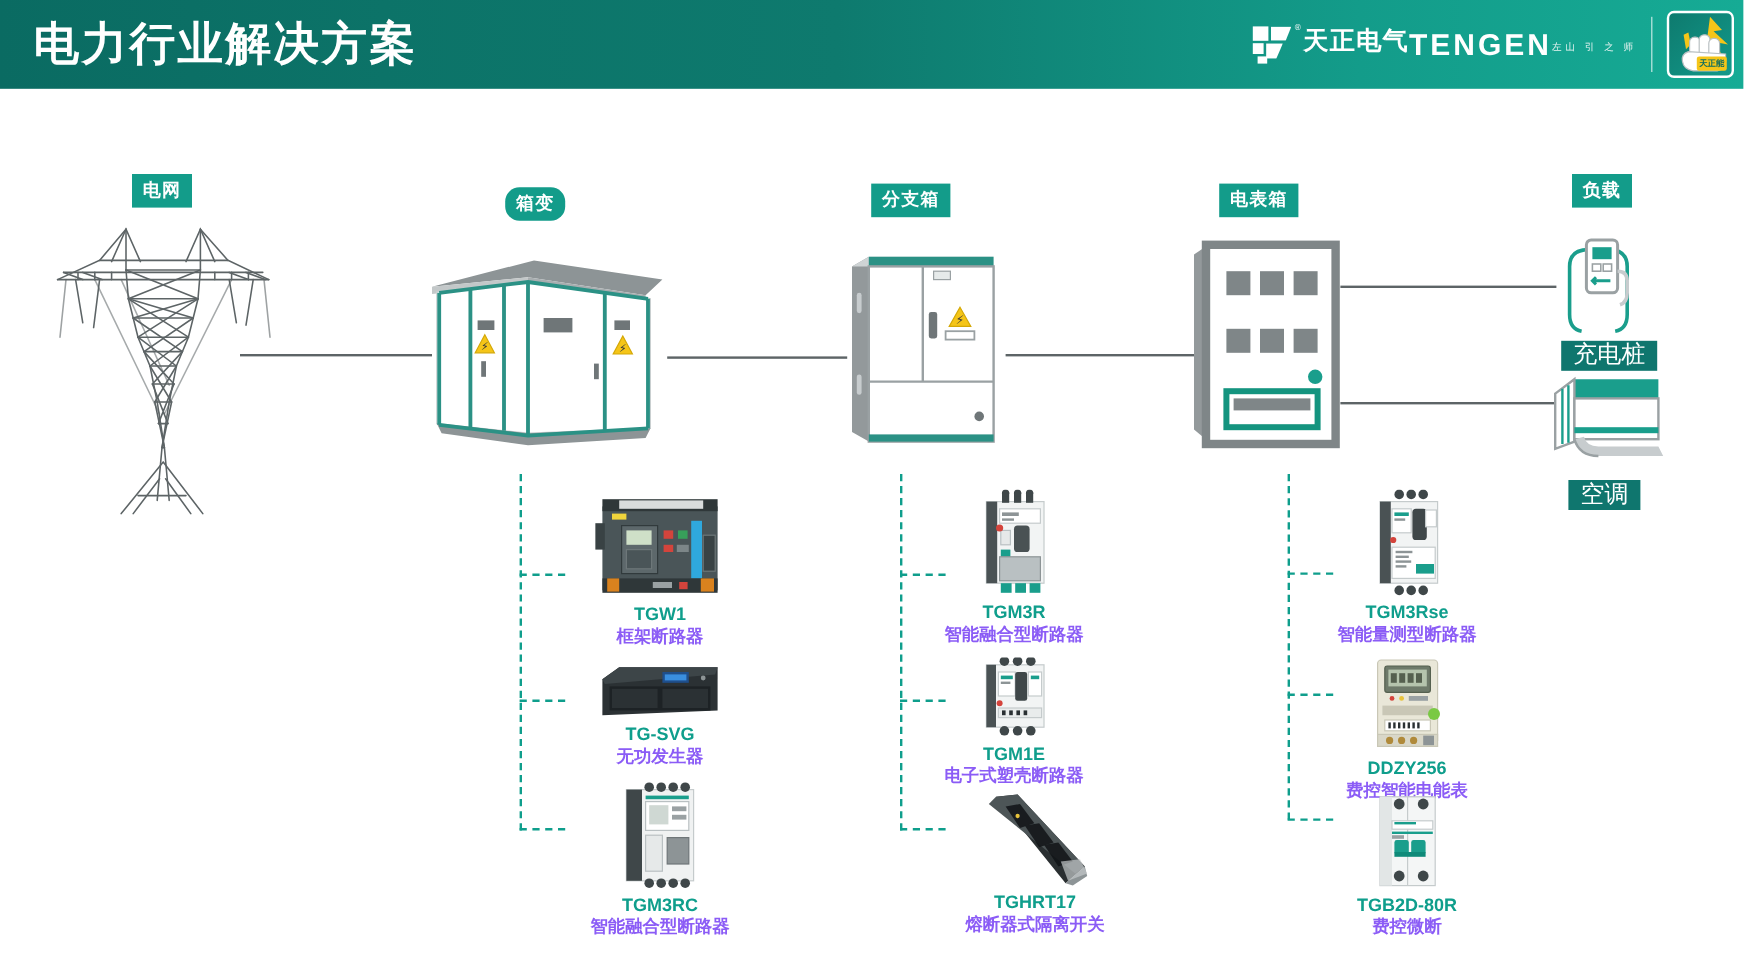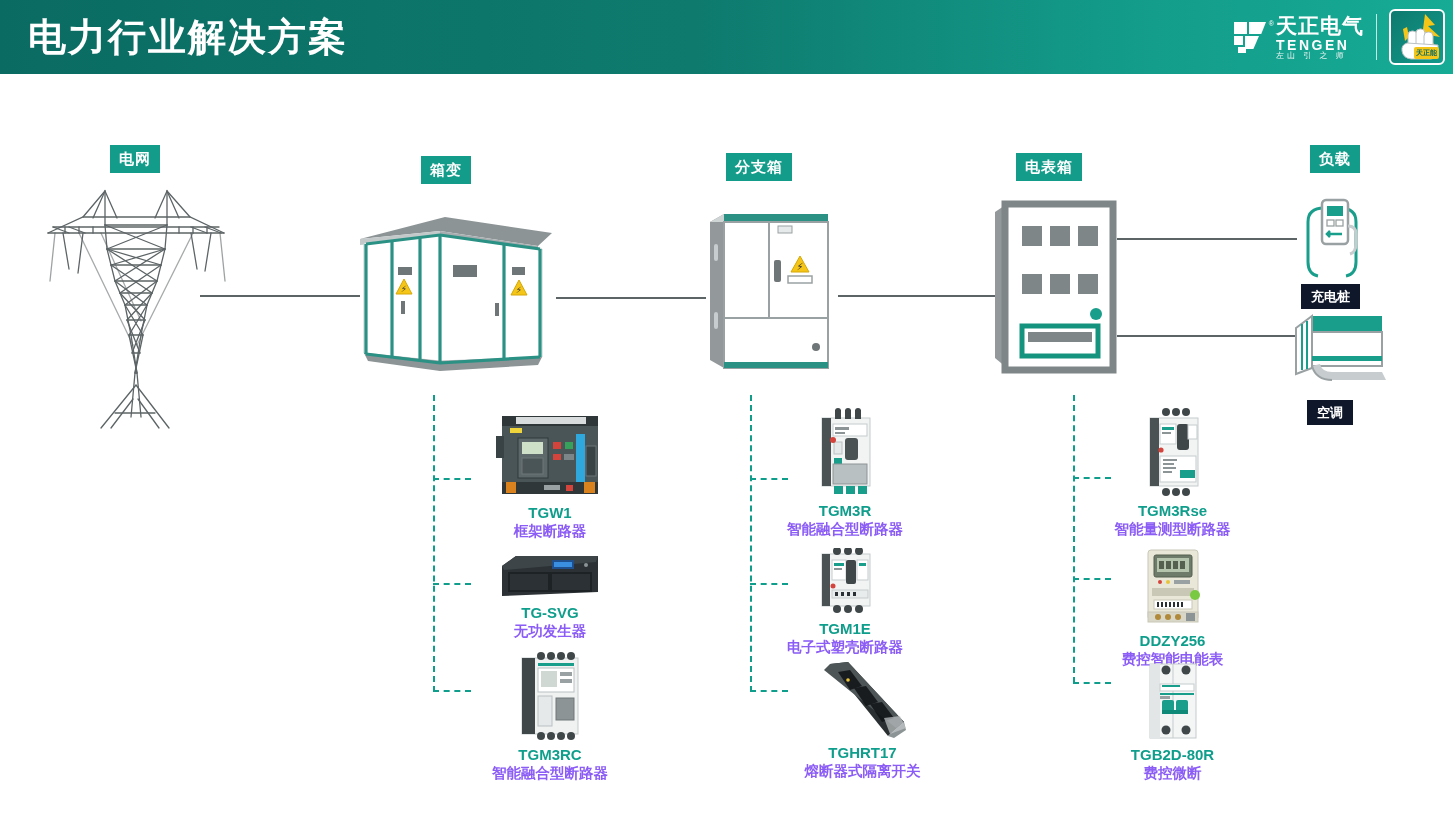--- a/index.html
+++ b/index.html
@@ -30,24 +30,24 @@
     position: absolute; background: #fff; display: block;
   }
   .logo-mark i.b1 { left: 0px;  top: 0px;  width: 13px; height: 12px; }
   .logo-mark i.b2 { left: 15px; top: 0px;  width: 17px; height: 12px;
      clip-path: polygon(0 0, 100% 0, 72% 100%, 0 100%); }
   .logo-mark i.b3 { left: 0px;  top: 14px; width: 9px;  height: 9px; }
   .logo-mark i.b4 { left: 11px; top: 14px; width: 14px; height: 13px;
      clip-path: polygon(0 0, 100% 0, 60% 100%, 0 100%); }
   .logo-mark i.b5 { left: 4px; top: 25px; width: 8px; height: 6px; }
   .logo-reg { position:absolute; right:-6px; top:-2px; font-size:7px; color:#fff; }
-  .logo-text { display: flex; flex-direction: column; line-height: 1; }
+  .logo-text { display: flex; line-height: 1; }
   .logo-cn { font-size: 21px; font-weight: bold; color: #fff; letter-spacing: 1px; }
-  .logo-en { font-size: 14px; font-weight: bold; color: #fff; letter-spacing: 2.5px; margin-top:2px;}
-  .logo-tag { font-size: 8px; color: #e8f4f2; letter-spacing: 3px; margin-top: 0; text-align:left; }
+  .logo-en { font-size: 25px; font-weight: bold; color: #fff; letter-spacing: 2.5px; margin-top:2px;}
+  .logo-tag { font-size: 8px; color: #e8f4f2; letter-spacing: 3px; margin-top: 12px; text-align:left; }
   .logo-sep { width: 1px; height: 46px; background: rgba(255,255,255,.75); margin: 0 4px; }
   .logo-badge {
     width: 56px; height: 56px; border: 2px solid #fff; border-radius: 6px;
     position: relative; overflow: hidden; background: linear-gradient(135deg,#0e7a6e,#12998a);
   }
   .logo-badge .bolt {
     position: absolute; left: 4px; top: 2px; width: 48px; height: 50px;
   }
   .logo-badge .word {
     position: absolute; right: 4px; bottom: 4px; background:#f5c518; color:#0a6b62;
@@ -75,22 +75,22 @@
   }
   .product .code {
     font-size: 15px; font-weight: bold; color: #0f9e8c; line-height: 19px; margin-top: 3px;
   }
   .product .desc {
     font-size: 14.5px; font-weight: bold; color: #8b5cf6; line-height: 19px;
   }
 
   
   .load-cap {
-    position: absolute; background: #0f172a; color: #fff;
-    font-size: 13px; font-weight: bold; padding: 4px 10px; line-height: 17px;
+    position: absolute; background: #0f766e; color: #fff;
+    font-size: 20px; font-weight: normal; padding: 4px 10px; line-height: 17px;
     white-space: nowrap;
   }
 
   svg { display: block; }
 </style>
 </head>
 <body>
 
 <div id="page">
 
@@ -122,21 +122,21 @@
             <rect x="29" y="19" width="9" height="20" rx="4"></rect>
             <path d="M12 30 q-6 2 -5 8 q1 7 9 8 l20 0 q7 -1 7 -8 l0 -6 z"></path>
           </g>
         </svg>
         <span class="word">天正能</span>
       </div>
     </div>
   </div>
 
   <div class="stage-label" style="left:110px; top:145px;">电网</div>
-  <div class="stage-label" style="left:421px; top:156px;">箱变</div>
+  <div class="stage-label" style="left:421px; top:156px;border-radius:12px;">箱变</div>
   <div class="stage-label" style="left:726px; top:153px;">分支箱</div>
   <div class="stage-label" style="left:1016px; top:153px;text-align:center;">电表箱</div>
   <div class="stage-label" style="left:1310px; top:145px;">负载</div>
 
   <div class="hline" style="left:200px; top:295px; width:160px;"></div>
   <div class="hline" style="left:556px; top:297px; width:150px;"></div>
   <div class="hline" style="left:838px; top:295px; width:158px;"></div>
   <div class="hline" style="left:1117px; top:238px; width:180px;"></div>
   <div class="hline" style="left:1117px; top:335px; width:180px;"></div>
 

